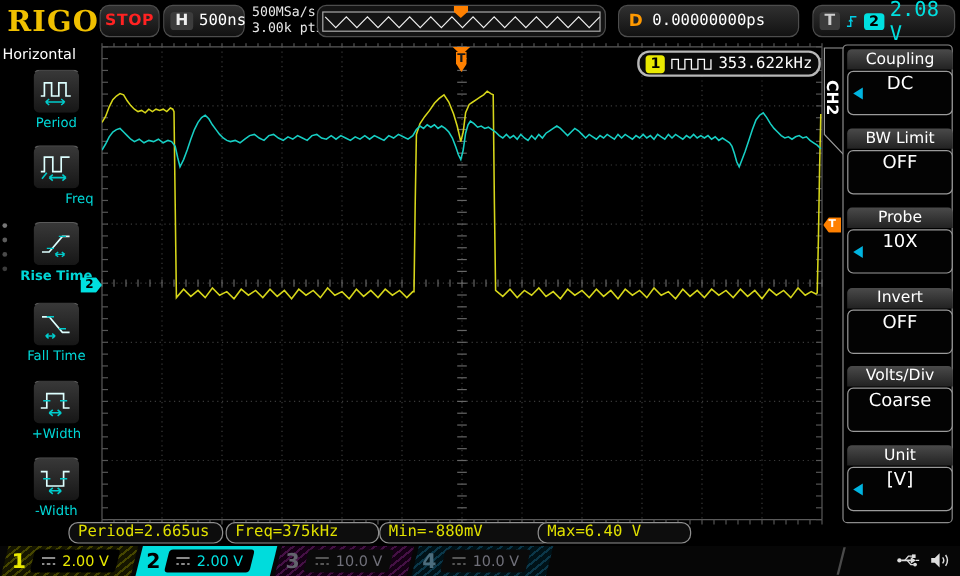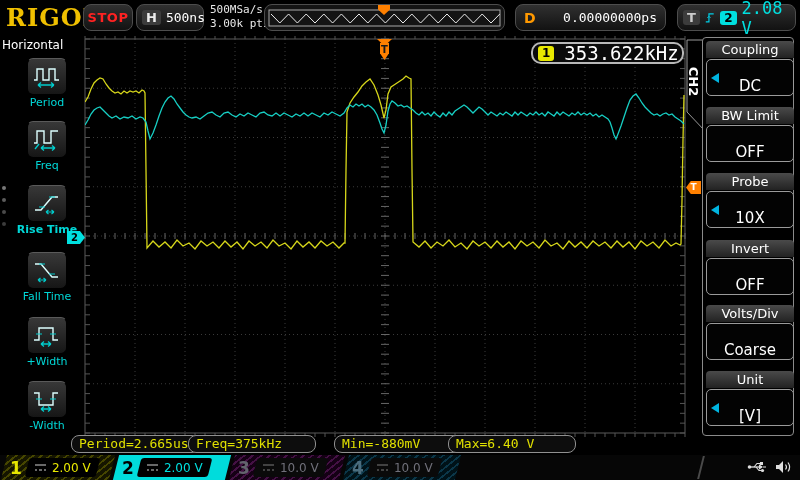--- a/index.html
+++ b/index.html
@@ -18,21 +18,21 @@
   .hbox { left:136px; width:68px; padding:0 5px; gap:5px; }
   .hletter { background:#3c3c3c; border-radius:3px; padding:0 4px; font-weight:bold; font-size:13px; color:#eee; }
   .hval { font-size:13px; color:#fff;text-align:right; }
   .srate { position:absolute; left:210px; top:3px; font-size:11px; line-height:14px; color:#e8e8e8; }
   .preview { left:264px; width:241px; padding:0; background:#141414; }
   #preview-svg { position:absolute; left:0; top:0; }
   .pv-marker { position:absolute; left:113px; top:0px; width:12px; height:10px; background:#ff8000;
                clip-path:polygon(0 0,100% 0,100% 45%,50% 100%,0 45%); }
   .dbox { left:515px; width:151px; padding:0 8px; gap:8px; }
   .dletter { color:#ff9900; font-weight:bold; font-size:14px; }
-  .dval { font-size:13px; color:#fff; flex:1; text-align:right; }
+  .dval { font-size:13px; color:#fff; flex:1; text-align:left; }
   .tbox { left:677px; width:119px; padding:0 5px; gap:5px; }
   .tletter { background:#3c3c3c; border-radius:3px; padding:0 4px; font-weight:bold; font-size:13px; color:#ccc; }
   .tch { background:#00e0e0; color:#000; border-radius:3px; padding:0 4px; font-weight:bold; font-size:12px; }
   .tlevel { color:#00e0e0; font-size:17px; }
 
   
   #leftmenu { position:absolute; left:0; top:36px; width:62px; height:419px; }
   .lm-title { position:absolute; left:2px; top:2px; font-size:12px; color:#fff; }
   .lm-item { position:absolute; left:16px; width:62px; text-align:center; }
   .lm-btn { margin:0 auto; width:40px; height:37px; background:linear-gradient(#383838,#161616);
@@ -42,35 +42,35 @@
   .pagedot { position:absolute; width:4px; height:4px; border-radius:50%; background:#777; }
 
   
   #rightpanel { position:absolute; left:702px; top:37px; width:92px; height:399px;
                 border:1px solid #8a8a8a; border-radius:4px; background:#000; }
   .rm-item { position:absolute; left:3px; width:88px; }
   .rm-label { height:17px; background:linear-gradient(#4a4a4a,#222); border-radius:4px 4px 0 0;
               font-size:13px; color:#fff; text-align:center; line-height:17px; }
   .rm-value { margin-top:1px; height:37px; background:#030303; border:1px solid #9a9a9a;
               border-radius:5px; font-size:15px; color:#fff; display:flex;
-              align-items:flex-end; justify-content:center; position:relative; }
+              align-items:flex-start; justify-content:center; position:relative; }
   .rm-arrow { position:absolute; left:4px; top:13px; width:0; height:0;
               border-top:5px solid transparent; border-bottom:5px solid transparent;
               border-right:8px solid #00b4e0; }
   .ch2tab { position:absolute; left:683px; top:58px; width:20px; height:46px;
             font-size:13px; font-weight:bold; color:#fff; }
   .ch2tab span { position:absolute; left:-13px; top:16px; transform:rotate(90deg); width:46px; text-align:center; display:block;}
 
   
   .freq-badge { position:absolute; left:531px; top:42px; width:153px; height:22px;
                 background:#0a0a0a; border:2px solid #b8b8b8; border-radius:10px;
                 display:flex; align-items:center; padding:0 5px; gap:5px; }
   .fb-ch { background:#e8e800; color:#000; font-weight:bold; font-size:12px;
            border-radius:3px; padding:0 4px; height:15px; line-height:15px; }
-  .fb-val { color:#fff; font-size:19px; }
+  .fb-val { color:#fff; font-size:13px; }
   .trig-pos { position:absolute; left:377px; top:39px; width:15px; height:21px; }
   .trig-pos .head { position:absolute; left:0; top:0; width:15px; height:7px; background:#ff8000;
                     clip-path:polygon(0 0,100% 0,50% 100%); }
   .trig-pos .body { position:absolute; left:3px; top:4px; width:9px; height:17px; background:#ff8000;
                     clip-path:polygon(0 0,100% 0,100% 60%,50% 100%,0 60%);
                     color:#1a1a1a; font-size:10px; font-weight:bold; text-align:center; line-height:13px; }
   .trig-level { position:absolute; left:686px; top:181px; width:15px; height:13px; background:#ff8000;
                 clip-path:polygon(0 50%,32% 0,100% 0,100% 100%,32% 100%);
                 color:#fff; font-size:9px; font-weight:bold; text-align:center; line-height:13px; }
   .ch2-zero { position:absolute; left:67px; top:231px; width:18px; height:13px; background:#00e0e0;
@@ -480,21 +480,21 @@
   <div class="lm-item" style="top:22px;">
     <div class="lm-btn">
         <svg width="30" height="26" viewBox="0 0 30 26">
       <path d="M2,16 H5 V5 H11 V16 H17 V5 H23 V16 H27" stroke="#dff" stroke-width="1.4" fill="none"></path>
       <path d="M6,21 H22 M6,21 l3,-2.5 M6,21 l3,2.5 M22,21 l-3,-2.5 M22,21 l-3,2.5" stroke="#0cc" stroke-width="1.3" fill="none"></path>
     </svg>
       </div>
     <div class="lm-label">Period</div>
   </div>
 
-  <div class="lm-item" style="top:85px;">
+  <div class="lm-item" style="top:85px;text-align:right;">
     <div class="lm-btn">
         <svg width="30" height="26" viewBox="0 0 30 26">
       <path d="M2,16 H5 V4 H12 V16 H19 V4 H26" stroke="#dff" stroke-width="1.4" fill="none"></path>
       <path d="M3,22 l4,-5" stroke="#0cc" stroke-width="1.3"></path>
       <path d="M9,21 H23 M9,21 l3,-2.5 M9,21 l3,2.5 M23,21 l-3,-2.5 M23,21 l-3,2.5" stroke="#0cc" stroke-width="1.3" fill="none"></path>
     </svg>
       </div>
     <div class="lm-label">Freq</div>
   </div>
 
@@ -605,23 +605,23 @@
   <div class="rm-item" style="top:333px;">
     <div class="rm-label">Unit</div>
     <div class="rm-value">
       <div class="rm-arrow"></div>
       <span>[V]</span>
     </div>
   </div>
 
 </div>
 
-<div class="meas mono" style="left:71px; width:129px;">Period=2.665us</div>
+<div class="meas mono" style="left:57px; width:129px;">Period=2.665us</div>
 <div class="meas mono" style="left:188px; width:128px;">Freq=375kHz</div>
-<div class="meas mono" style="left:334px; width:144px;">Min=-880mV</div>
+<div class="meas mono" style="left:316px; width:144px;">Min=-880mV</div>
 <div class="meas mono" style="left:448px; width:128px;">Max=6.40 V</div>
 
 <div id="chanbar">
   <div class="chblk hatch1" style="left:4px; width:108px;">
     <span class="chnum" style="color:#e8e800;">1</span>
     <div class="chval" style="color:#e8e800;">
       <svg width="13" height="9" viewBox="0 0 13 9" style="transform:skewX(14deg);">
         <path d="M1,2 H12 M1,7 H3 M5,7 H8 M10,7 H12" stroke="#8a8a8a" stroke-width="1.6" fill="none"></path>
       </svg>
       <span>2.00 V</span>

